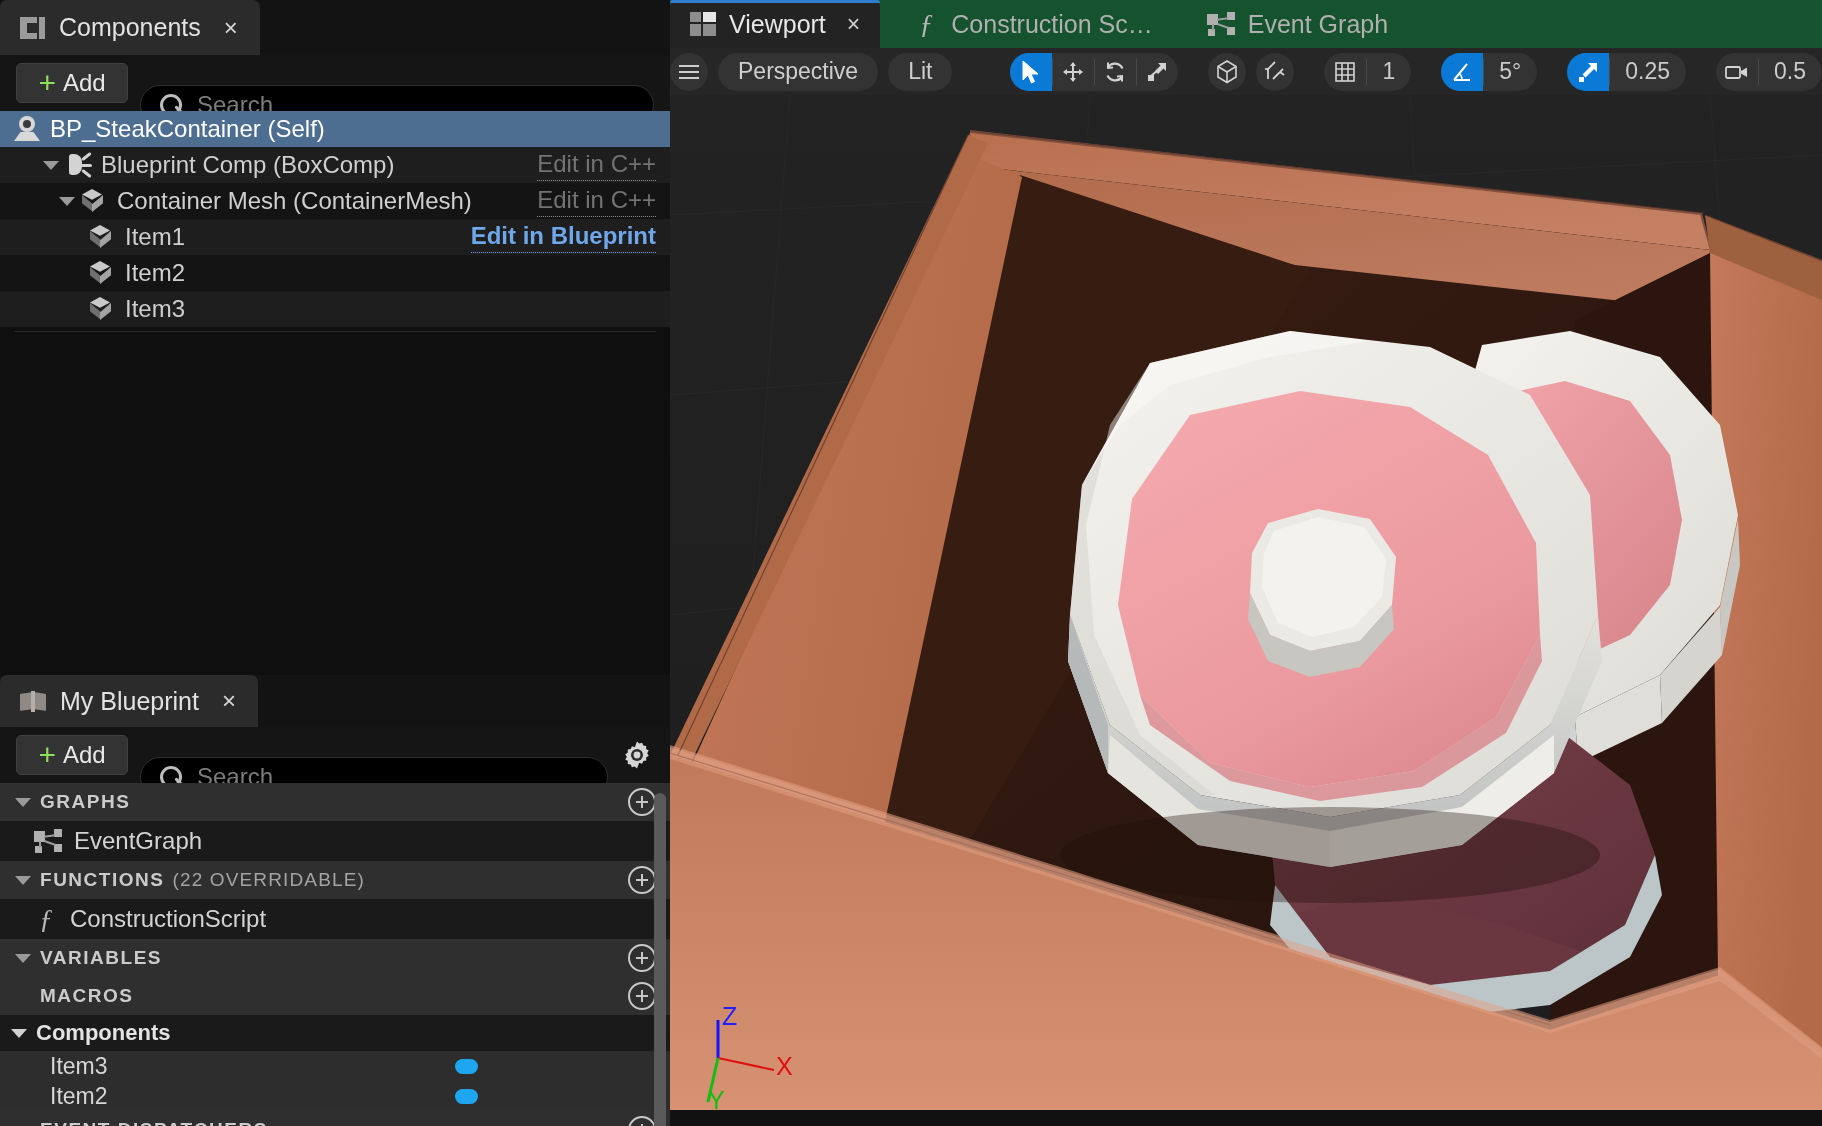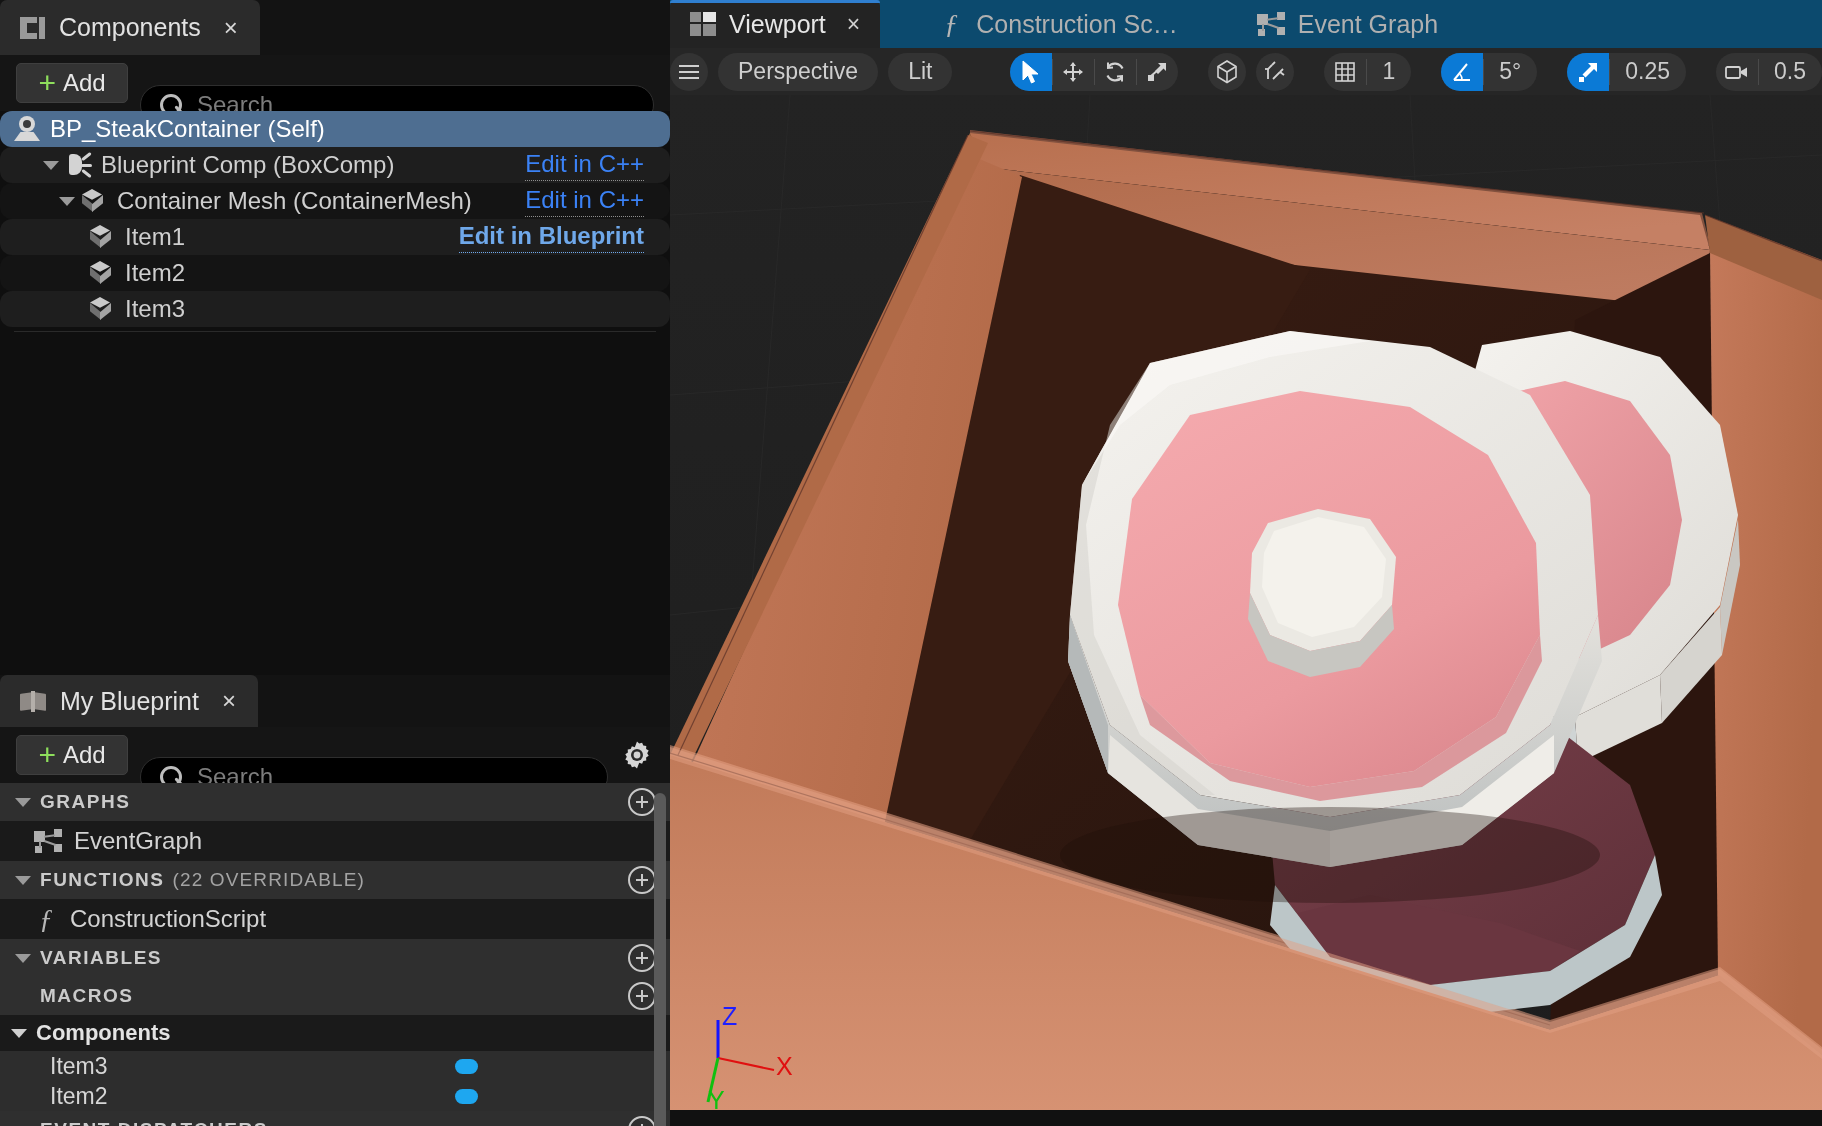--- a/index.html
+++ b/index.html
@@ -71,22 +71,22 @@
   }
   .mag { width:24px; height:24px; flex:none; position:relative; }
   .mag::before { content:""; position:absolute; left:1px; top:1px; width:16px; height:16px; border:3px solid #bdbdbd; border-radius:50%; }
   .mag::after { content:""; position:absolute; left:15px; top:15px; width:9px; height:3px; background:#bdbdbd; transform: rotate(45deg); border-radius:2px; }
   .gear { width:34px; height:34px; flex:none; position:relative; }
   .gear svg { display:block; }
 
   
   .tree { flex:none; background:#0f0f0f; padding-top:0px; }
   .trow {
-    position:relative; height:36px; display:flex; align-items:center; padding-right:26px;
-    color:#cfcfcf; font-size:24px; white-space:nowrap;border-radius:12px;
+    position:relative; height:36px; display:flex; align-items:center; padding-right:14px;
+    color:#cfcfcf; font-size:24px; white-space:nowrap;
   }
   .trow.sel { background:#4e6e91; color:#ffffff; }
   .trow.alt { background:#1e1e1e; }
   .trow.dk { background:#141414; }
   .trow .caret {
     width:22px; height:22px; flex:none; position:relative; margin-right:2px;
   }
   .trow .caret.on::after {
     content:""; position:absolute; left:3px; top:7px;
     border-left:8px solid transparent; border-right:8px solid transparent; border-top:9px solid #9a9a9a;
@@ -102,21 +102,21 @@
   .ico-cube .rt { position:absolute; left:12px; top:6px; width:11px; height:17px; background:#a3a3a3; clip-path: polygon(0 55%, 100% 0, 100% 48%, 0 100%); }
 
   .ico-coll { width:28px; height:26px; flex:none; margin-right:9px; position:relative; }
   .ico-coll .bd { position:absolute; left:5px; top:2px; width:13px; height:21px; background:#d3d3d3; border-radius:3px 8px 8px 3px; }
   .ico-coll .sp2 { position:absolute; background:#d3d3d3; height:3px; border-radius:2px; }
   .ico-coll .s1 { left:17px; top:3px; width:11px; transform:rotate(-38deg); }
   .ico-coll .s2 { left:17px; top:12px; width:11px; }
   .ico-coll .s3 { left:17px; top:20px; width:11px; transform:rotate(38deg); }
 
   .spacer { flex:1; }
-  .link { font-size:24px; color:#3b82f6; border-bottom:1px dotted #8e8e8e; padding-bottom:2px; }
+  .link { font-size:24px; color:#737373; border-bottom:1px dotted #8e8e8e; padding-bottom:2px; }
   .link.blue { color:#6fa8ea; border-bottom:1px dotted #6fa8ea;font-weight:bold; }
   .tree-sep { height:1px; background:#2a2a2a; margin:4px 14px 0 14px; }
   .tree-fill { background:#0f0f0f; flex:1; }
 
   
   #mblist { position:relative; flex:1; background:#141414; overflow:hidden; }
   .sec {
     position:relative; height:38px; display:flex; align-items:center; background:#2f2f2f;
     color:#cbcbcb; font-size:19px; letter-spacing:.08em; font-weight:bold; padding-left:14px; padding-right:14px;
   }
@@ -134,21 +134,21 @@
   .subhdr { height:36px; display:flex; align-items:center; background:#1a1a1a; color:#e3e3e3; font-size:22px; font-weight:bold; padding-left:10px; gap:6px; }
   .subhdr .caret3 { width:20px; height:20px; position:relative; flex:none; }
   .subhdr .caret3::after { content:""; position:absolute; left:1px; top:6px; border-left:8px solid transparent; border-right:8px solid transparent; border-top:9px solid #d0d0d0; }
   .varrow { height:30px; display:flex; align-items:center; background:#2d2d2d; color:#d6d6d6; font-size:23px; padding-left:50px; }
   .pill { width:23px; height:15px; border-radius:8px; background:#1ea7f0; margin-left:auto; margin-right:192px; flex:none; }
 
   .vscroll { position:absolute; right:4px; top:10px; width:12px; height:360px; background:#5a5a5a; border-radius:6px; }
 
   
   #right { position:relative; width:1152px; height:1126px; background:#0d0d0d; display:flex; flex-direction:column; }
-  .vptabs { height:48px; background:#0c4a6e; display:flex; align-items:flex-end; flex:none;gap:25px; }
+  .vptabs { height:48px; background:#14532d; display:flex; align-items:flex-end; flex:none; }
   .vptab { height:48px; display:flex; align-items:center; gap:13px; padding:0 20px; color:#b0b0b0; font-size:25px; white-space:nowrap; position:relative; }
   .vptab.active { background:#232323; border-radius:6px 6px 0 0; color:#e7e7e7; }
   .vptab.active::before { content:""; position:absolute; left:0; right:0; top:0; height:3px; background:#2f7fd0; border-radius:6px 6px 0 0; }
   .vptab .tabclose { font-size:23px; color:#cfcfcf; margin-left:8px; }
   .ico-vp { width:26px; height:24px; position:relative; flex:none; }
   .ico-vp i { position:absolute; background:#8d8d8d; }
   .ico-vp .a { left:0; top:0; width:11px; height:10px; }
   .ico-vp .b { left:13px; top:0; width:13px; height:10px; background:#e6e6e6; }
   .ico-vp .c { left:0; top:12px; width:11px; height:12px; }
   .ico-vp .d { left:13px; top:12px; width:13px; height:12px; }

